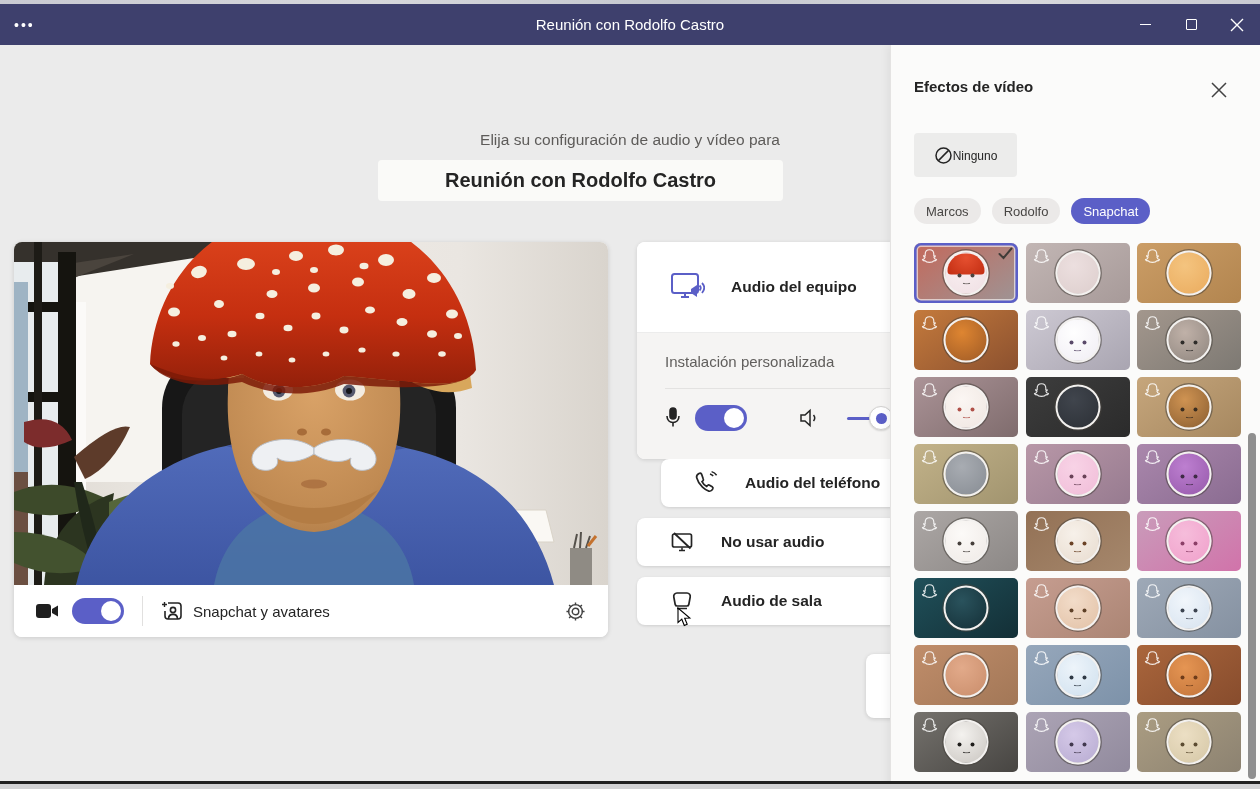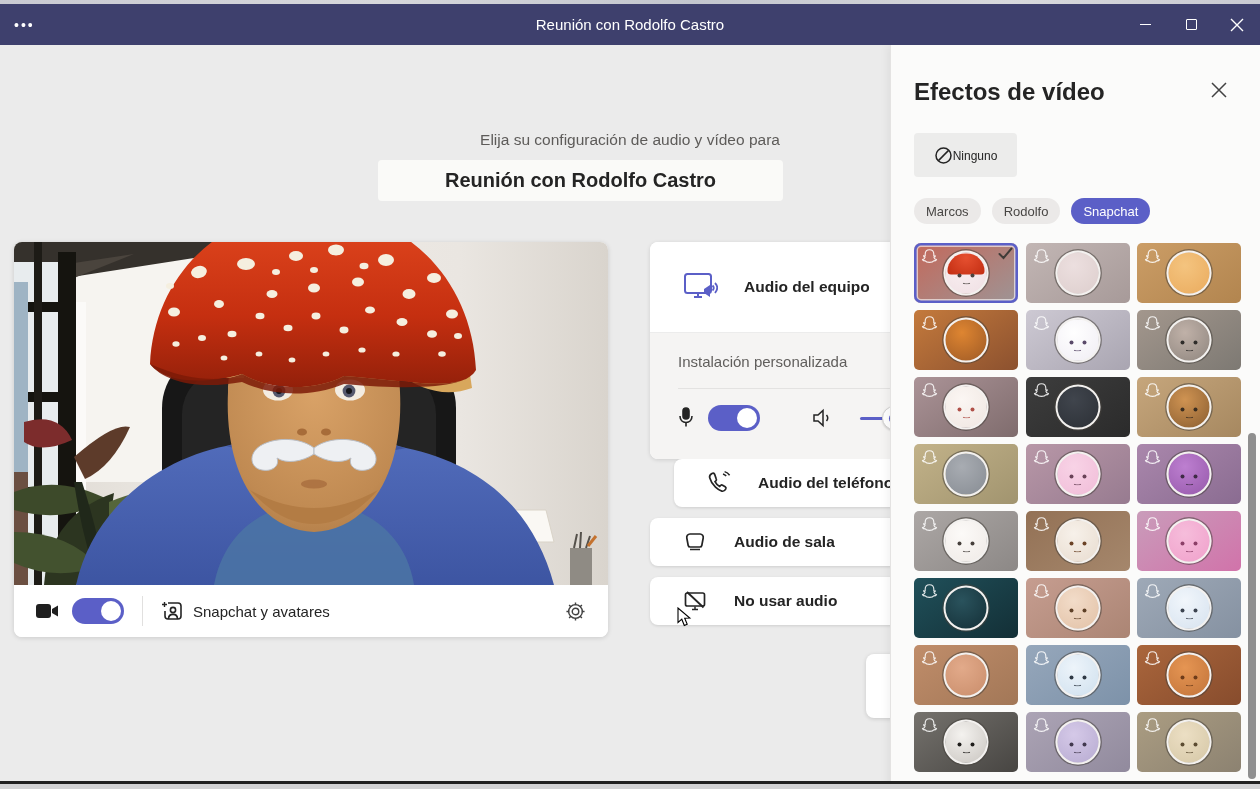--- a/index.html
+++ b/index.html
@@ -33,21 +33,21 @@
     background:#fff; border-radius:8px; overflow:hidden; box-shadow:0 1px 5px rgba(0,0,0,.14); z-index:2; }
   .video-scene { display:block; }
   .video-bar { height:52px; background:#fff; display:flex; align-items:center; padding:0 22px; }
   .vbar-divider { width:1px; height:30px; background:#e1e0df; margin:0 18px; }
   .effects-label { font-size:15px; color:#242424; margin-left:10px; }
   .toggle { width:52px; height:26px; border-radius:13px; background:#5b5fc7; position:relative; margin-left:12px; }
   .toggle .knob { position:absolute; right:3px; top:3px; width:20px; height:20px; border-radius:50%; background:#fff; }
   .gear-wrap { margin-left:auto; display:flex; align-items:center; }
 
   
-  .audio-col { position:absolute; left:650px; top:242px; width:310px; z-index:2; }
+  .audio-col { position:absolute; left:637px; top:242px; width:310px; z-index:2; }
   .audio-card { background:#fff; border-radius:8px; overflow:hidden; box-shadow:0 1px 4px rgba(0,0,0,.13); }
   .audio-card-top { height:90px; display:flex; align-items:center; padding-left:32px; background:#fff; }
   .audio-card-top .opt-label { margin-left:26px; }
   .opt-label { font-size:15.5px; font-weight:600; color:#242424; }
   .audio-card-bottom { background:#f5f4f3; border-top:1px solid #ececec; height:127px; position:relative; padding-left:28px; }
   .custom-setup-label { position:absolute; left:28px; top:20px; font-size:15px; color:#605e5c; }
   .acb-divider { position:absolute; left:28px; right:0; top:55px; height:1px; background:#e3e2e1; }
   .mic-row { position:absolute; left:28px; right:0; top:72px; display:flex; align-items:center; }
   .mic-row .toggle { margin-left:14px; }
   .spk-icon { margin-left:52px; }
@@ -65,21 +65,21 @@
   .phone-btn { margin-top:17px;margin-left:24px; }
 
   .join-fragment { position:absolute; left:866px; top:654px; width:40px; height:64px;
     background:#fff; border-radius:8px; box-shadow:0 1px 4px rgba(0,0,0,.15); z-index:3; }
 
   .cursor-arrow { position:absolute; left:677px; top:607px; z-index:6; }
 
   
   .effects-panel { position:absolute; left:890px; top:45px; width:370px; height:744px;
     background:#fbfbfa; border-left:1px solid #e4e3e2; box-shadow:-3px 0 8px rgba(0,0,0,.05); z-index:10; }
-  .panel-title { position:absolute; left:23px; top:33px; font-size:24px; font-weight:bold; color:#242424; }
+  .panel-title { position:absolute; left:23px; top:33px; font-size:15px; font-weight:bold; color:#242424; }
   .panel-close { position:absolute; right:32px; top:36px; width:18px; height:18px; cursor:pointer; }
   .none-tile { position:absolute; left:23px; top:88px; width:103px; height:44px; background:#ececeb;
     border-radius:4px; display:flex; align-items:center; justify-content:center; cursor:pointer; }
   .none-label { font-size:12px; color:#242424; margin-top:2px; }
   .pill-row { position:absolute; left:23px; top:153px; display:flex; gap:11px; }
   .pill { height:26px; padding:0 12px; border-radius:13px; background:#ebe9e8; color:#484644;
     font-size:13px; display:flex; align-items:center; cursor:pointer; }
   .pill.active { background:#5b5fc7; color:#fff;text-align:center; }
 
   .filter-grid { position:absolute; left:23px; top:198px; width:327px;
@@ -330,33 +330,33 @@
     <button class="audio-btn phone-btn">
       <svg width="26" height="26" viewBox="0 0 26 26" fill="none" stroke="#242424" stroke-width="1.7">
         <path d="M6 3.5 c-1.8 1 -2.8 2.4 -2.3 4.2 c0.9 3.4 3 6.8 5.8 9.5 c2.1 2 4.4 3.4 6.3 3.9 c1.7 0.5 3.1 -0.5 4 -2.2 c0.4 -0.8 0.2 -1.6 -0.6 -2.1 l-2.6 -1.6 c-0.7 -0.4 -1.4 -0.3 -2 0.3 l-0.9 0.9 c-1.4 -0.7 -4 -3.2 -4.7 -4.7 l0.9 -0.9 c0.6 -0.6 0.7 -1.3 0.3 -2 L8.6 4.2 C8.1 3.4 7 3 6 3.5 Z"></path>
         <path d="M17 4 q2 0.6 3.2 2 M18.6 1.6 q3.2 1 5 3.6" stroke-width="1.5"></path>
       </svg>
       <span class="opt-label">Audio del teléfono</span>
     </button>
 
     <button class="audio-btn">
       <svg width="26" height="26" viewBox="0 0 26 26" fill="none" stroke="#242424" stroke-width="1.7">
-        <path d="M8 5 h10 c2.2 0 3.6 1.9 3.2 4 l-1.4 7.5 c-0.2 1 -1 1.5 -2 1.5 H8.2 c-1 0 -1.8 -0.5 -2 -1.5 L4.8 9 C4.4 6.9 5.8 5 8 5 Z"></path>
-        <path d="M8 20.5 h10" stroke-width="1.5"></path>
-      </svg>
-      <span class="opt-label">Audio de sala</span>
-    </button>
-
-    <button class="audio-btn">
-      <svg width="26" height="26" viewBox="0 0 26 26" fill="none" stroke="#242424" stroke-width="1.7">
         <rect x="3.5" y="5" width="19" height="13" rx="1.8"></rect>
         <path d="M10 21.5 h6 M13 18.5 v3" stroke-width="1.5"></path>
         <path d="M5 4 L21.5 19.5" stroke-width="1.8"></path>
       </svg>
       <span class="opt-label">No usar audio</span>
+    </button>
+
+    <button class="audio-btn">
+      <svg width="26" height="26" viewBox="0 0 26 26" fill="none" stroke="#242424" stroke-width="1.7">
+        <path d="M8 5 h10 c2.2 0 3.6 1.9 3.2 4 l-1.4 7.5 c-0.2 1 -1 1.5 -2 1.5 H8.2 c-1 0 -1.8 -0.5 -2 -1.5 L4.8 9 C4.4 6.9 5.8 5 8 5 Z"></path>
+        <path d="M8 20.5 h10" stroke-width="1.5"></path>
+      </svg>
+      <span class="opt-label">Audio de sala</span>
     </button>
   </div>
 
   <svg class="cursor-arrow" width="16" height="20" viewBox="0 0 16 20">
     <path d="M1 1 L1 15.5 L4.8 12.2 L7.3 18.5 L10.2 17.3 L7.7 11.2 L12.8 11 Z" fill="#fff" stroke="#000" stroke-width="1.1"></path>
   </svg>
 
   <div class="join-fragment"></div>
 
   <div class="effects-panel">

